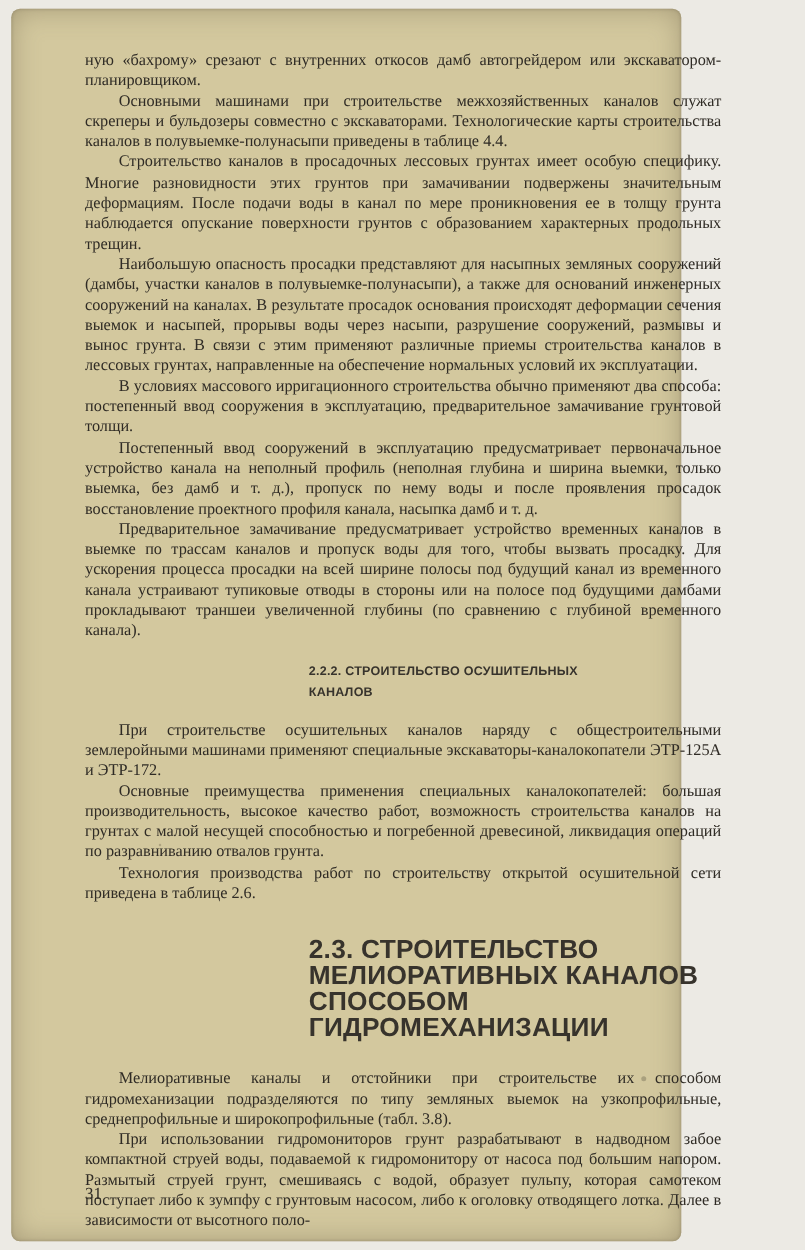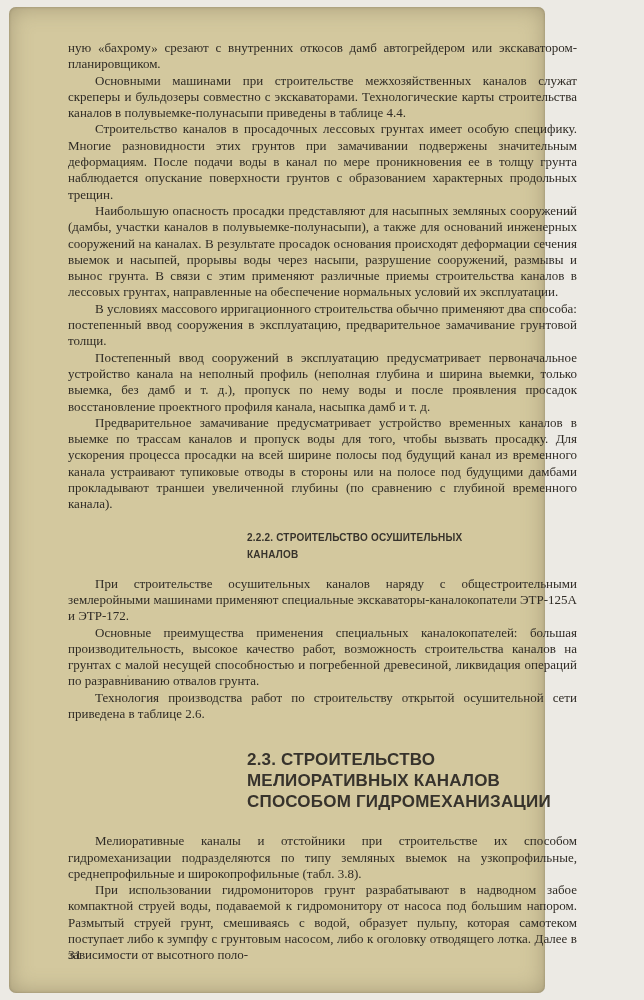--- a/index.html
+++ b/index.html
@@ -34,21 +34,21 @@
   .para.noindent { text-indent: 0; }
   .heading {
     font-family: "Liberation Sans", "DejaVu Sans", sans-serif;
     font-weight: 700;
     color: #37332c;
     white-space: pre-line;
     text-align: left;
     text-indent: 0;
   }
   .heading-sub  { font-size: 10px; line-height: 17px; margin: 16px 0 13px 179px; letter-spacing: .2px; }
-  .heading-main { font-size: 17px; line-height: 21px; margin: 27px 0 21px 179px; letter-spacing: .2px; }
+  .heading-main { font-size: 21px; line-height: 21px; margin: 27px 0 21px 179px; letter-spacing: .2px; }
   .page-number {
     position: absolute;
     left: 59px; bottom: 30px;
     font-size: 13.5px;
     color: #2f2b25;
   }
   .speckles {
     position: absolute; left: 0; top: 0;
     width: 2px; height: 2px; border-radius: 50%;
     background: transparent;

